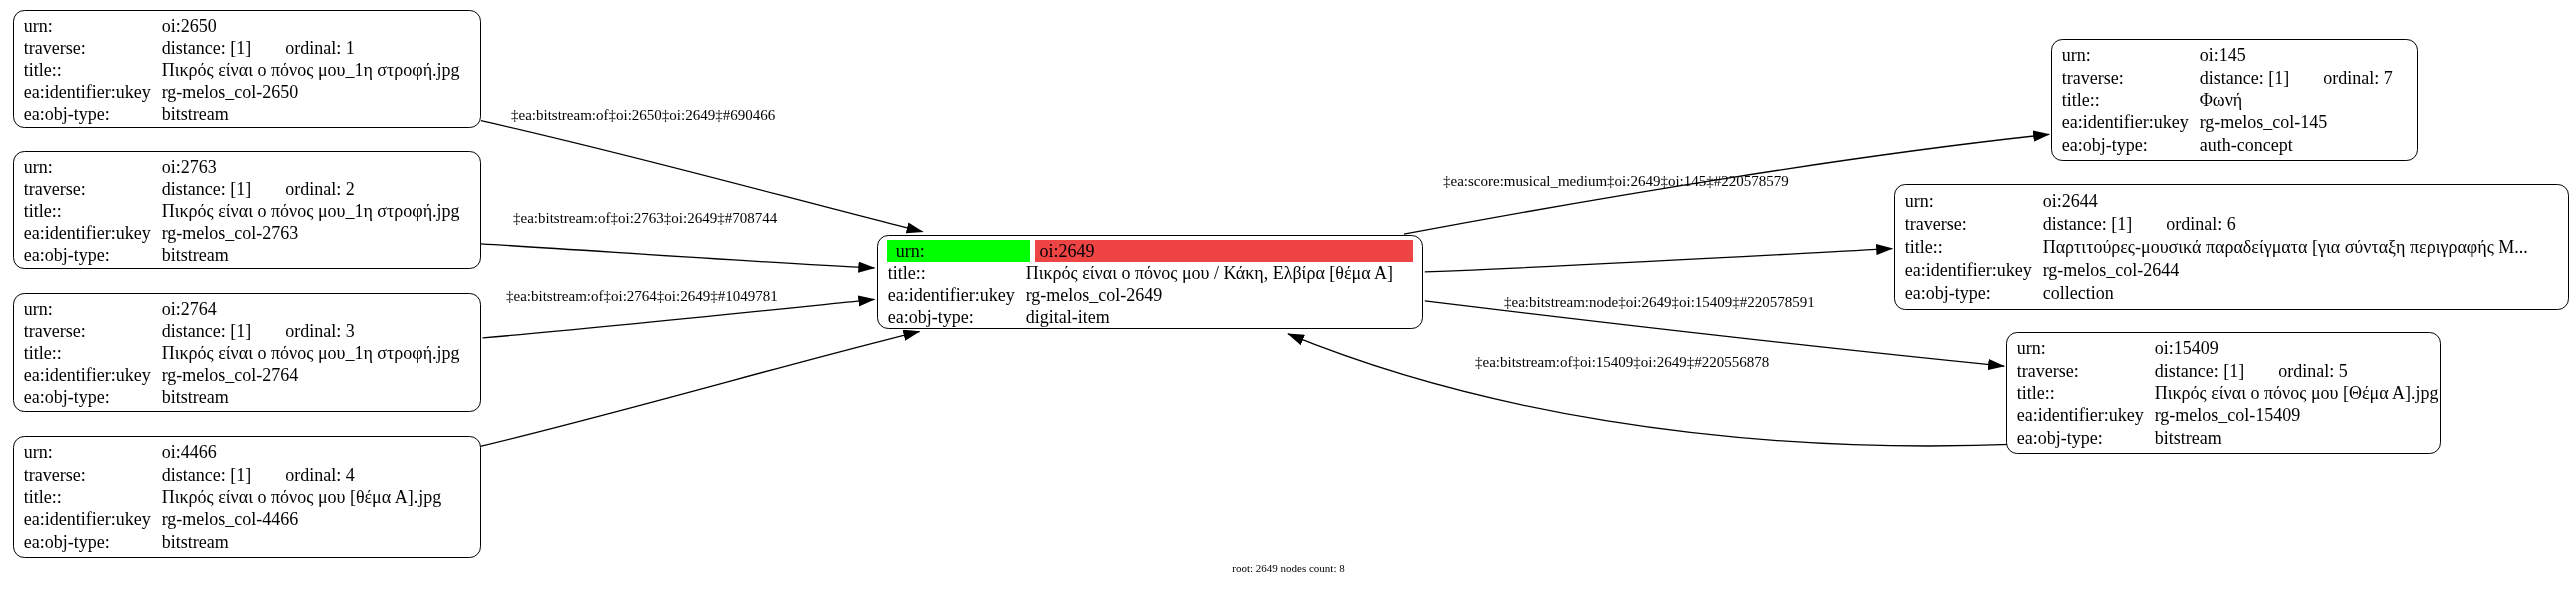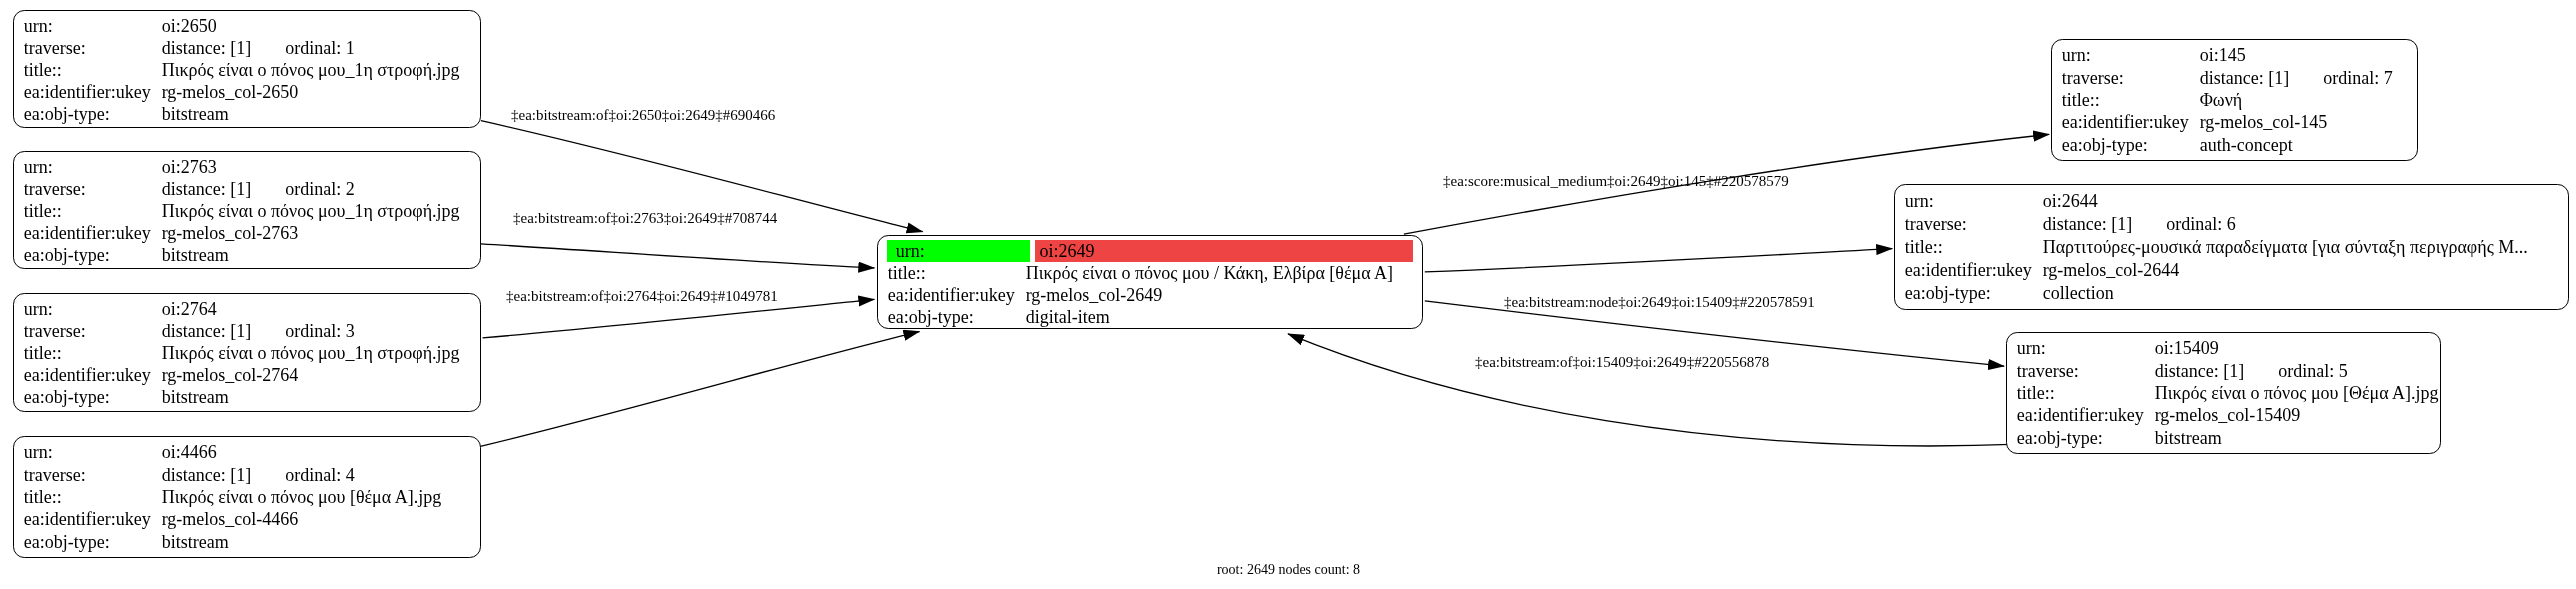--- a/index.html
+++ b/index.html
@@ -40,21 +40,21 @@
   .row.hl .val { flex: 1; padding-left: 4.8px; height: 22px; display:flex; align-items:center; }
   .edge-label {
     position: absolute;
     font-size: 15px;
     white-space: nowrap;
   }
   #footer {
     position: absolute;
     left: 1047px; top: 562px; width: 483px;
     text-align: center;
-    font-size: 14px;
+    font-size: 11px;
   }
 </style>
 </head>
 <body>
 
 <div id="canvas">
   <svg id="edge-layer" viewBox="0 0 3200 732" xmlns="http://www.w3.org/2000/svg">
     <defs>
       <marker id="arrow" markerUnits="userSpaceOnUse" markerWidth="22" markerHeight="14" refX="20" refY="7" orient="auto">
         <path d="M0,0 L21,7 L0,14 Z" fill="#000000"></path>

